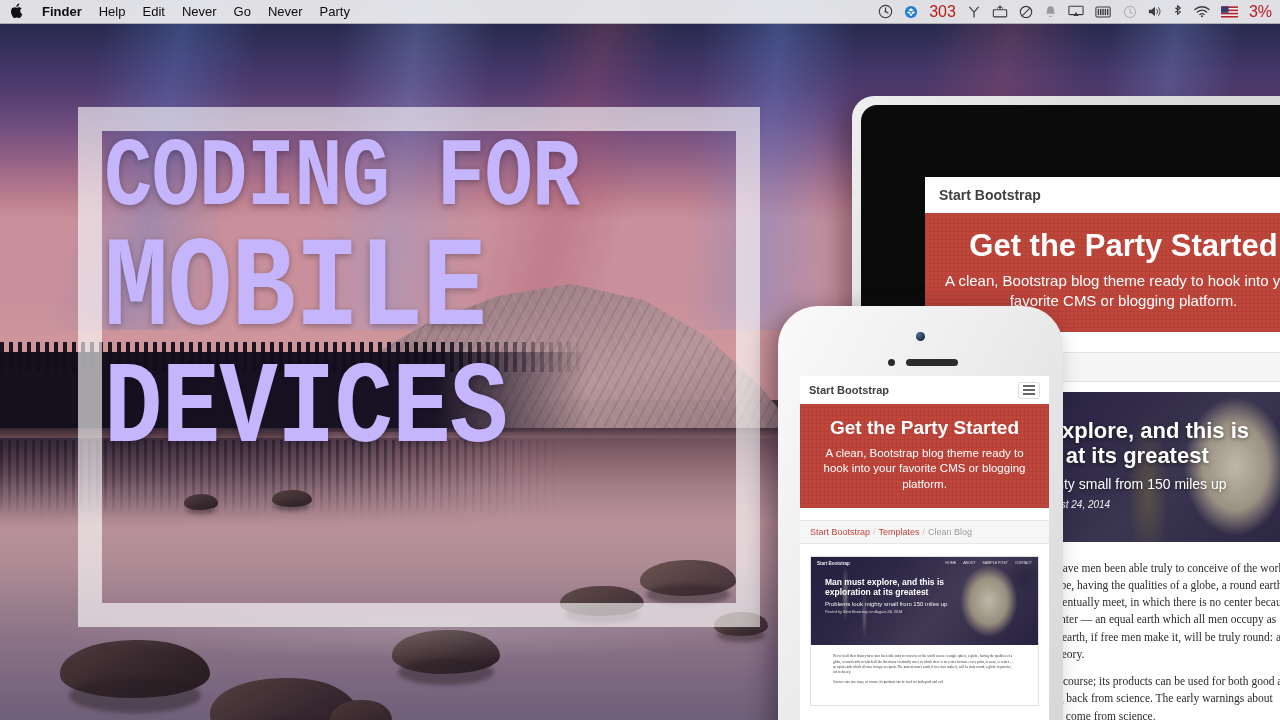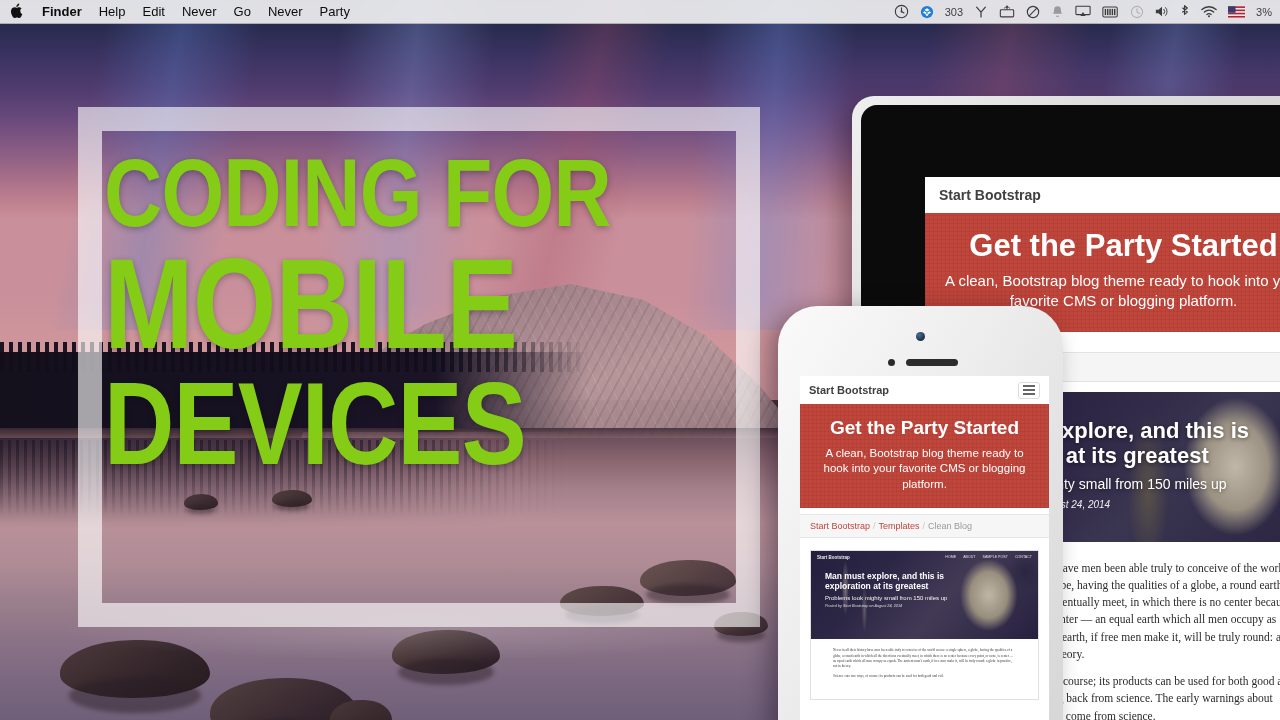--- a/index.html
+++ b/index.html
@@ -124,36 +124,36 @@
     border-bottom:1px solid rgba(0,0,0,.22);
     display:flex; align-items:center; z-index:60;
     font-size:13px; color:#0d0d0d;
     padding:0 8px 0 10px;
   }
   #menubar .mb-left { display:flex; align-items:center; gap:17px; }
   #menubar .mb-right { margin-left:auto; display:flex; align-items:center; gap:11px; }
   .apple { font-size:15px; line-height:1; margin-right:2px; }
   .mi { cursor:default; white-space:nowrap; }
   .mi.bold { font-weight:bold; }
-  .sbtxt { font-size:11px; color:#404040; }
+  .sbtxt { font-size:16px; color:#b91c1c; }
   .sicon { display:inline-flex; align-items:center; justify-content:center; }
   .sicon svg { display:block; }
 
   
   #title-frame {
     position:absolute; left:78px; top:107px; width:682px; height:520px;
     border:24px solid rgba(255,255,255,.62);
     z-index:20;
   }
   #title-text {
-    position:absolute; left:104px; top:146px; width:640px; height:470px;
+    position:absolute; left:104px; top:132px; width:640px; height:470px;
     z-index:22;
     display:flex; flex-direction:column; justify-content:flex-start;
-    color:#84cc16;
-    font-family:Liberation Sans, sans-serif;
+    color:#c4b5fd;
+    font-family:Liberation Mono, monospace;
     font-weight:bold;
     letter-spacing:-1px;
     text-shadow:0 2px 7px rgba(20,10,30,.32);
   }
   #title-text .tline { display:block; white-space:nowrap; }
   .tl1 { font-size:96px; line-height:.98; transform:scaleX(.84); transform-origin:left center; }
   .tl2 { font-size:128px; line-height:.93; transform:scaleX(.84); transform-origin:left center; margin-top:4px; }
   .tl3 { font-size:116px; line-height:.95; transform:scaleX(.84); transform-origin:left center; margin-top:6px; }
 
   
@@ -242,21 +242,21 @@
   .ph-burger { width:22px; height:17px; border:1px solid #ddd; border-radius:3px;
     display:flex; flex-direction:column; justify-content:center; align-items:center; gap:2.5px; }
   .ph-burger i { display:block; width:12px; height:1.5px; background:#666; }
   .ph-hero { background:#c0453b; color:#fff; padding:14px 12px 16px 12px;
     background-image:
       repeating-linear-gradient(0deg, rgba(0,0,0,.05) 0 1px, rgba(0,0,0,0) 1px 4px),
       repeating-linear-gradient(90deg, rgba(0,0,0,.05) 0 1px, rgba(0,0,0,0) 1px 4px); }
   .ph-hero h1 { font-size:19px; font-weight:bold; text-align:center; line-height:1.1; }
   .ph-hero p { font-size:11.5px; text-align:center; margin-top:7px; line-height:1.35; }
   .ph-crumb { background:#f6f6f6; border:1px solid #e6e6e6; border-left:0; border-right:0;
-    font-size:9px; padding:6px 10px; margin-top:6px; color:#9a9a9a; }
+    font-size:9px; padding:6px 10px; margin-top:12px; color:#9a9a9a; }
   .ph-crumb a { color:#c0453b; }
   .ph-crumb .sep { color:#c9c9c9; margin:0 3px; }
   .ph-preview { margin:12px 10px 0 10px; border:1px solid #e0e0e0; background:#fff; height:150px; overflow:hidden; }
   .ph-prev-hero { position:relative; height:88px;
     background:linear-gradient(130deg,#241f3e 0%, #2d2746 30%, #423a55 58%, #272140 100%); overflow:hidden; }
   .ph-prev-hero .obj {
     position:absolute; right:-6px; top:-4px; width:120px; height:96px;
     background:
       radial-gradient(ellipse 40px 50px at 54% 50%, #cec5b1 0%, #a39984 46%, rgba(60,52,62,0) 72%),
       radial-gradient(ellipse 24px 24px at 84% 26%, #2a2640 0%, rgba(40,36,60,0) 70%);

